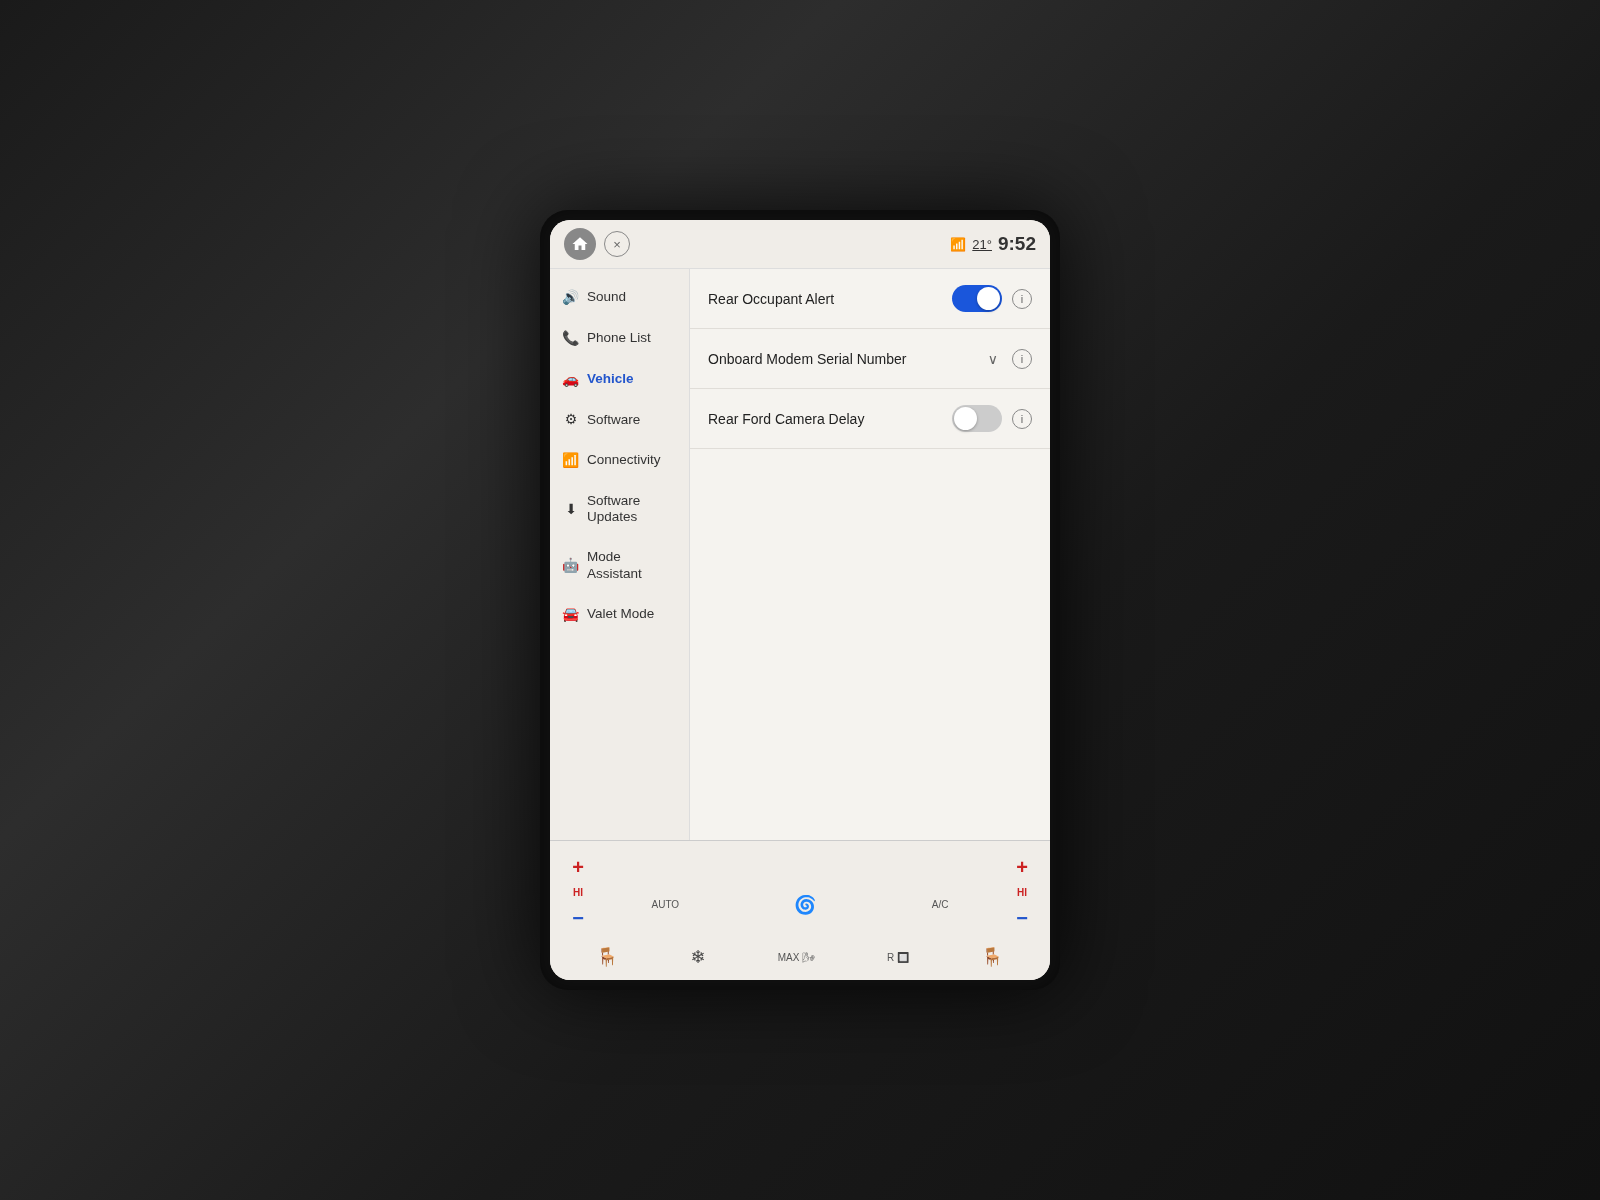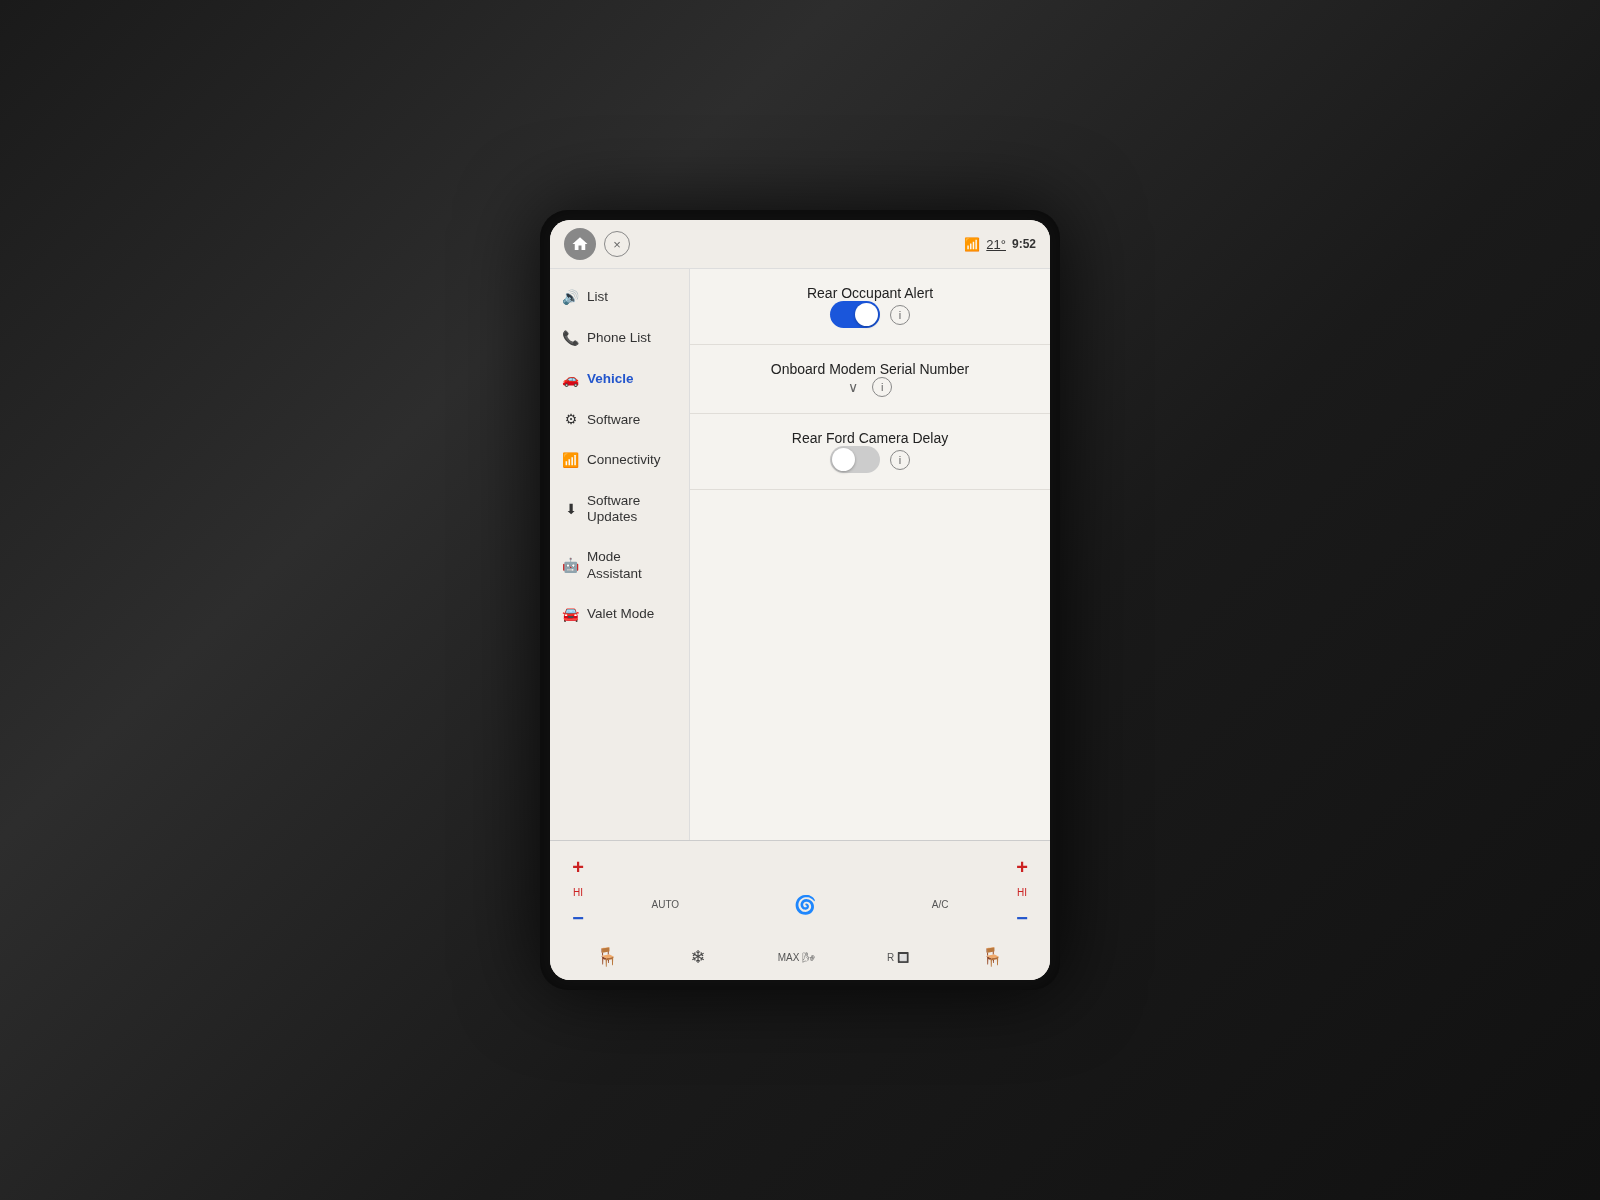--- a/index.html
+++ b/index.html
@@ -90,21 +90,21 @@
     .status-area {
       display: flex;
       align-items: center;
       gap: 6px;
       font-size: 13px;
       color: #333;
     }
 
     .wifi-icon { font-size: 13px; }
     .temperature { font-size: 13px; text-decoration: underline; }
-    .time { font-size: 12px; font-weight: 600; }
+    .time { font-size: 19px; font-weight: 600; }
 
     
     .main-content {
       display: flex;
       flex: 1;
       overflow: hidden;
     }
 
     
     .sidebar {
@@ -145,21 +145,20 @@
       overflow-y: auto;
       background: #f5f3ef;
     }
 
     .setting-row {
       display: flex;
       align-items: center;
       padding: 16px 18px;
       border-bottom: 1px solid #e0ddd8;
       min-height: 60px;
-      flex-direction: column;
     }
 
     .setting-label {
       flex: 1;
       font-size: 14px;
       color: #222;
     }
 
     .setting-controls {
       display: flex;
@@ -275,21 +274,21 @@
       color: #444;
       cursor: pointer;
     }
 
     .climate-icon {
       font-size: 18px;
     }
 
     .climate-hi {
       font-size: 10px;
-      font-weight: 400;
+      font-weight: 700;
       color: #cc2222;
     }
 
     .climate-temp-side {
       display: flex;
       flex-direction: column;
       align-items: center;
       gap: 2px;
     }
 
@@ -323,21 +322,21 @@
         <span class="temperature">21°</span>
         <span class="time">9:52</span>
       </div>
     </div>
 
     <div class="main-content">
 
       <div class="sidebar">
       <div class="sidebar-item">
             <span class="item-icon">🔊</span>
-            <span>List</span>
+            <span>Sound</span>
           </div>
           <div class="sidebar-item">
             <span class="item-icon">📞</span>
             <span>Phone List</span>
           </div>
           <div class="sidebar-item active">
             <span class="item-icon">🚗</span>
             <span>Vehicle</span>
           </div>
           <div class="sidebar-item">

